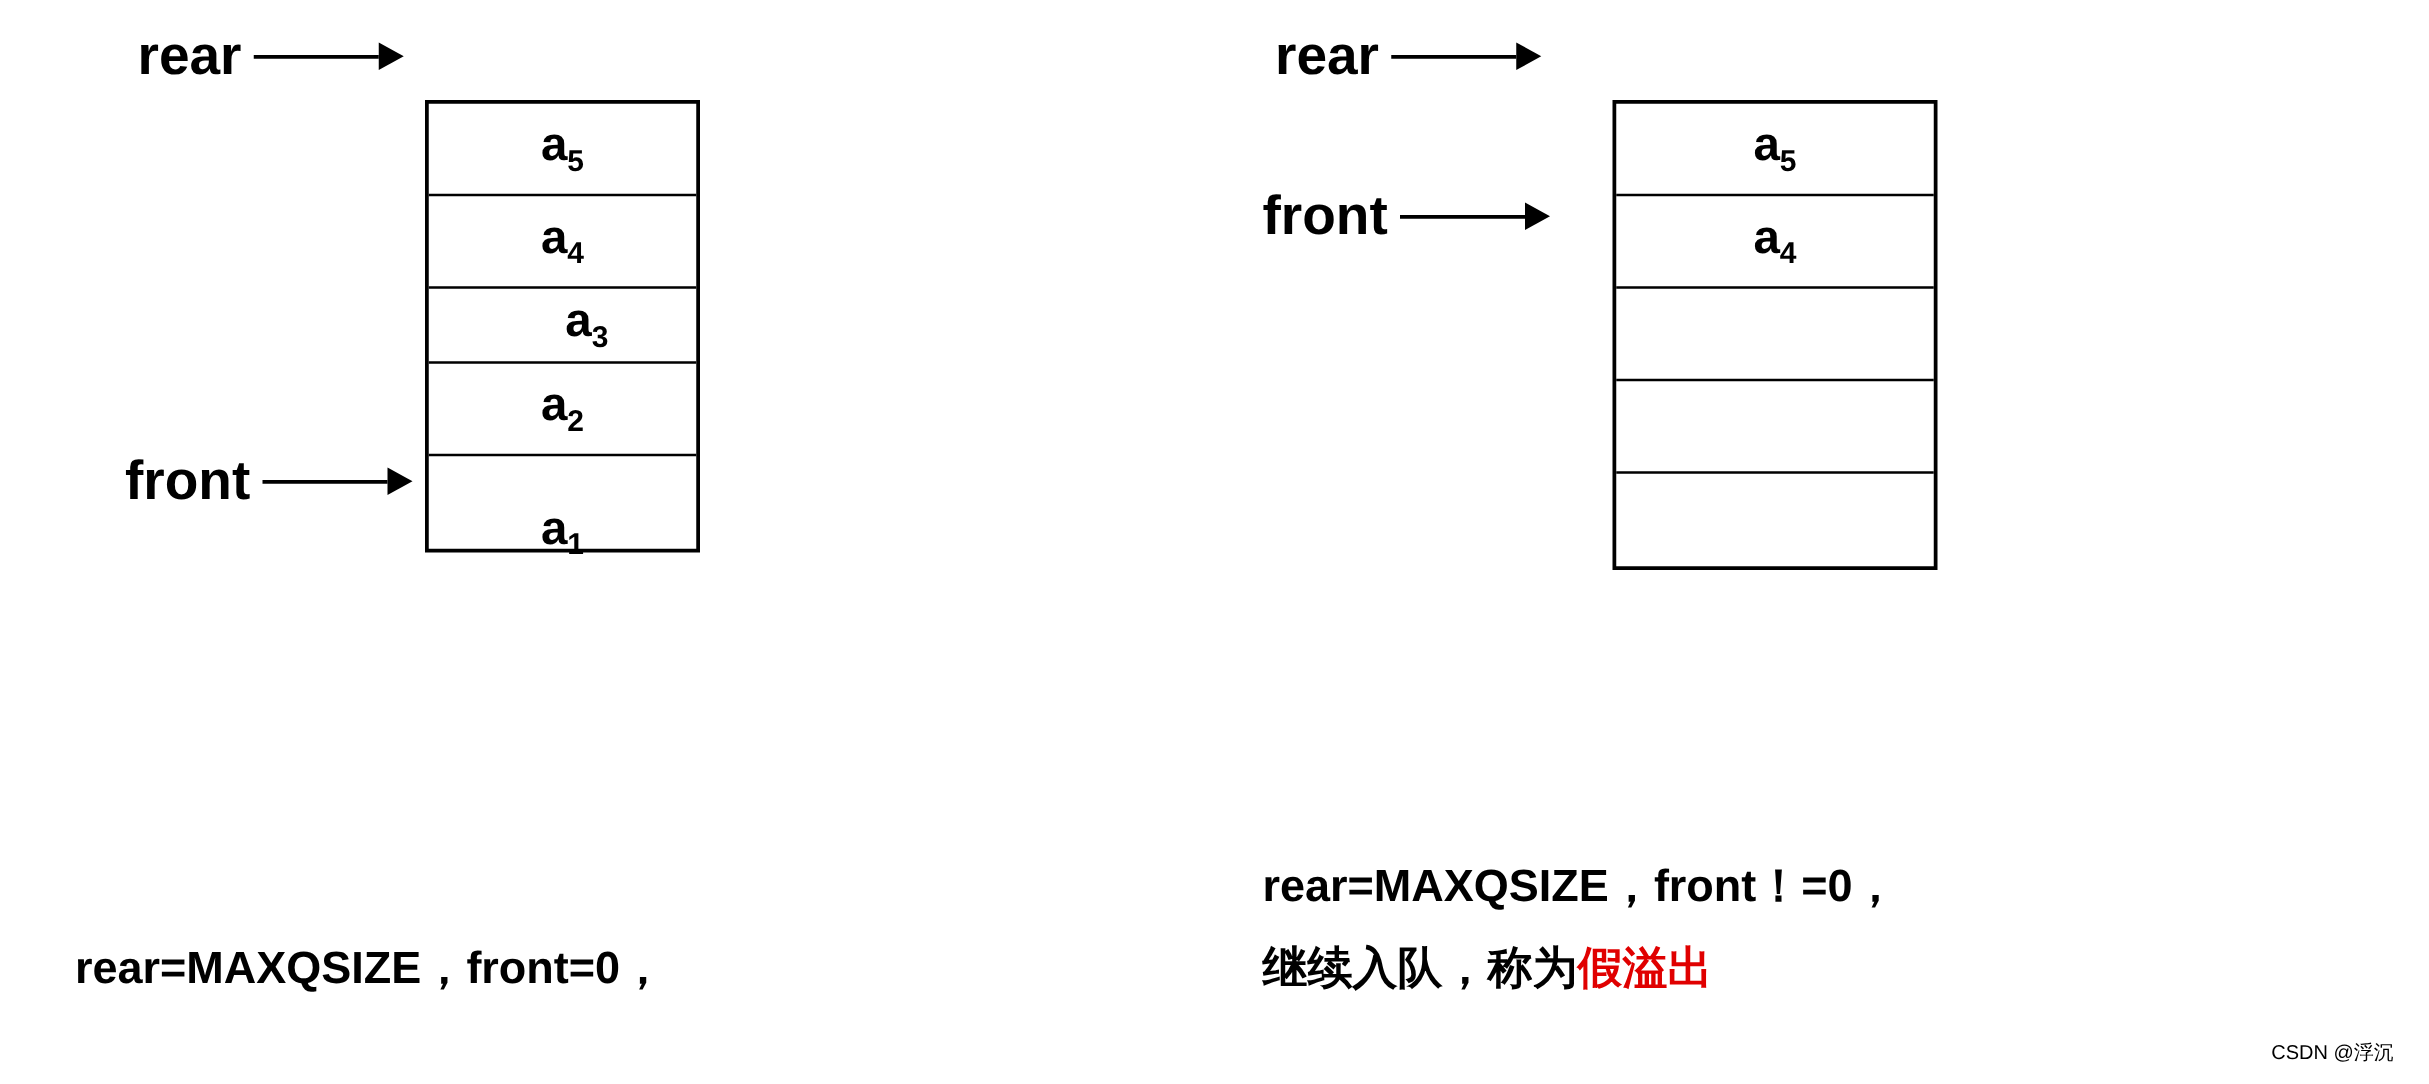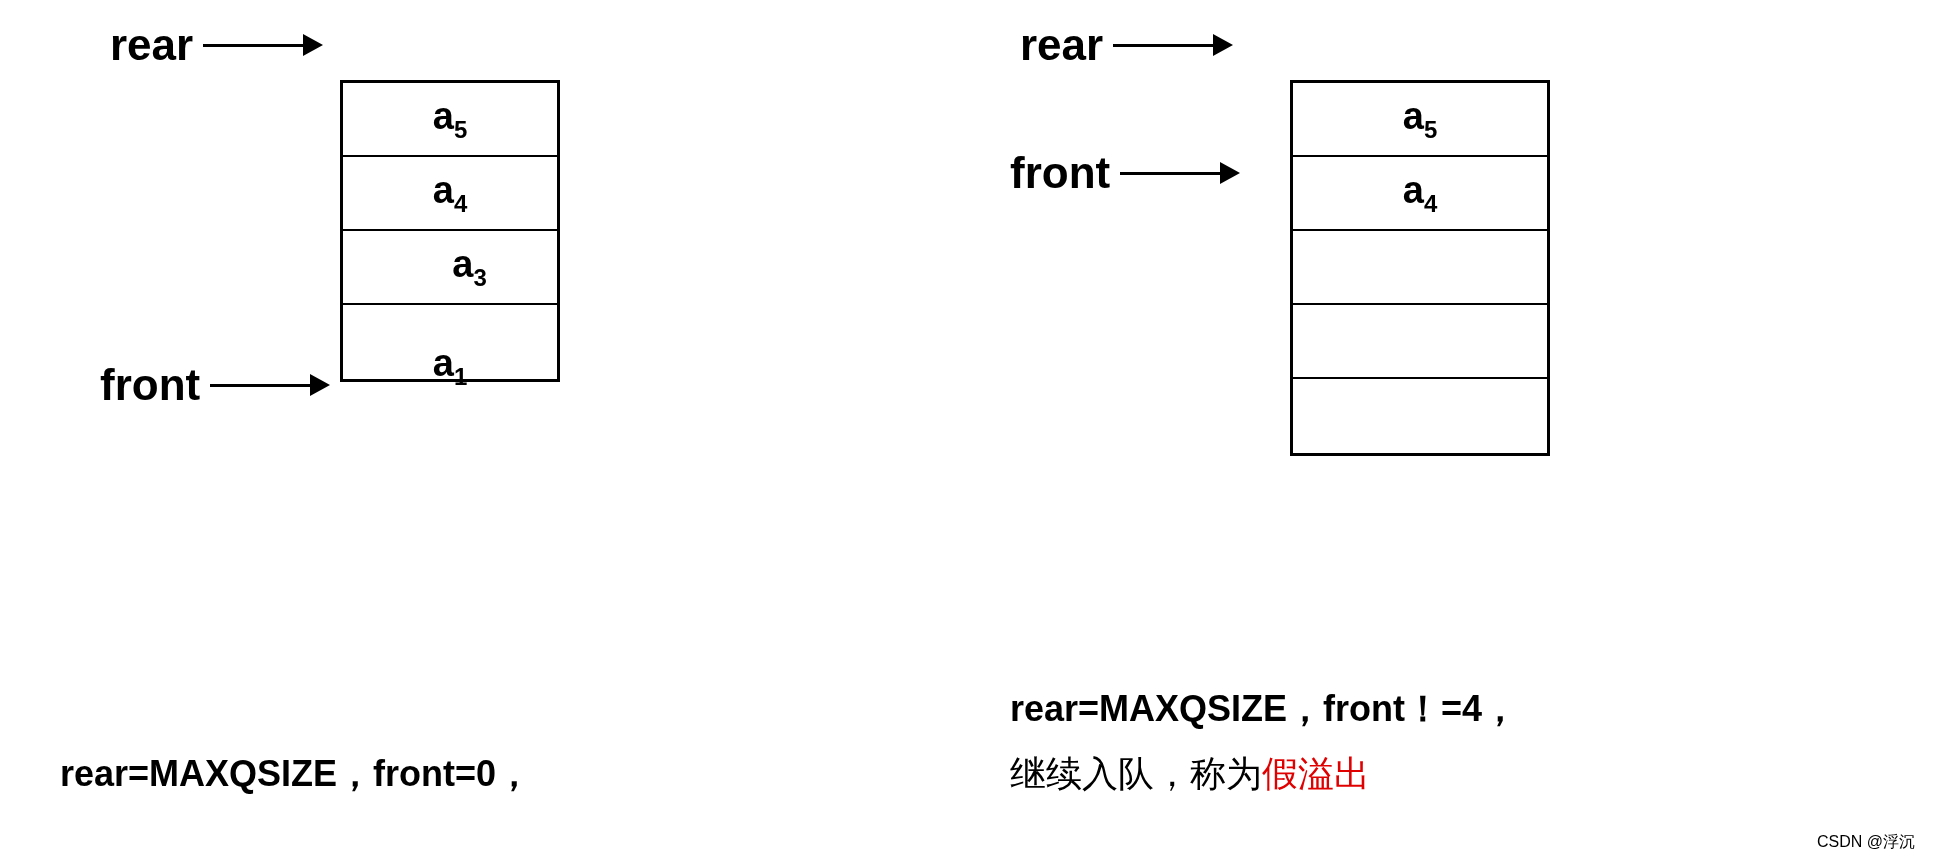--- a/index.html
+++ b/index.html
@@ -26,22 +26,25 @@
   </div>
 
   <div style="position: absolute; top: 60px; left: 240px;">
     <div style="border: 3px solid #000; width: 220px;">
       <div style="border-bottom: 2px solid #000; height: 74px; display: flex; align-items: center; justify-content: center;">
         <span style="font-size: 38px; font-weight: bold;">a<sub style="font-size:24px; font-weight:bold;">5</sub></span>
       </div>
       <div style="border-bottom: 2px solid #000; height: 74px; display: flex; align-items: center; justify-content: center;">
         <span style="font-size: 38px; font-weight: bold;">a<sub style="font-size:24px; font-weight:bold;">4</sub></span>
       </div>
-      <div style="border-bottom: 2px solid #000; height: 74px; display: flex; align-items: center; justify-content: center; padding-left: 39px;">
+      <div style="border-bottom: 2px solid #000; height: 60px; display: flex; align-items: center; justify-content: center; padding-left: 39px;">
         <span style="font-size: 38px; font-weight: bold;">a<sub style="font-size:24px; font-weight:bold;">3</sub></span>
+      </div>
+      <div style="border-bottom: 2px solid #000; height: 74px; display: flex; align-items: center; justify-content: center;">
+        <span style="font-size: 38px; font-weight: bold;">a<sub style="font-size:24px; font-weight:bold;">2</sub></span>
       </div>
       <div style="height: 74px; display: flex; align-items: center; justify-content: center;">
         <span style="font-size: 38px; font-weight: bold; margin-top: 48px;">a<sub style="font-size:24px; font-weight:bold;">1</sub></span>
       </div>
     </div>
   </div>
 
   <div style="position: absolute; top: 340px; left: 0px; display: flex; align-items: center;">
     <span style="font-size: 44px; font-weight: bold; margin-right: 10px;">front</span>
     <div style="display: flex; align-items: center;">
@@ -88,19 +91,19 @@
       </div>
     </div>
   </div>
 </div>
 
 <div style="position: absolute; bottom: 60px; left: 60px;">
   <div style="font-size: 36px; font-weight: bold; color: #000; line-height: 1.8;">rear=MAXQSIZE，front=0，</div>
 </div>
 
 <div style="position: absolute; bottom: 60px; left: 1010px;">
-  <div style="font-size: 36px; font-weight: bold; color: #000; line-height: 1.8;">rear=MAXQSIZE，front！=4，</div>
-  <div style="font-size: 36px; font-weight: normal; color: #000; line-height: 1.8;">
+  <div style="font-size: 36px; font-weight: bold; color: #000; line-height: 1.8;">rear=MAXQSIZE，front！=0，</div>
+  <div style="font-size: 36px; font-weight: bold; color: #000; line-height: 1.8;">
     <span>继续入队，称为</span><span style="color: #e00000;">假溢出</span>
   </div>
 </div>
 
 <div style="position: absolute; bottom: 14px; right: 28px; font-size: 16px; color: #000000;">CSDN @浮沉</div>
 
 </body></html>

